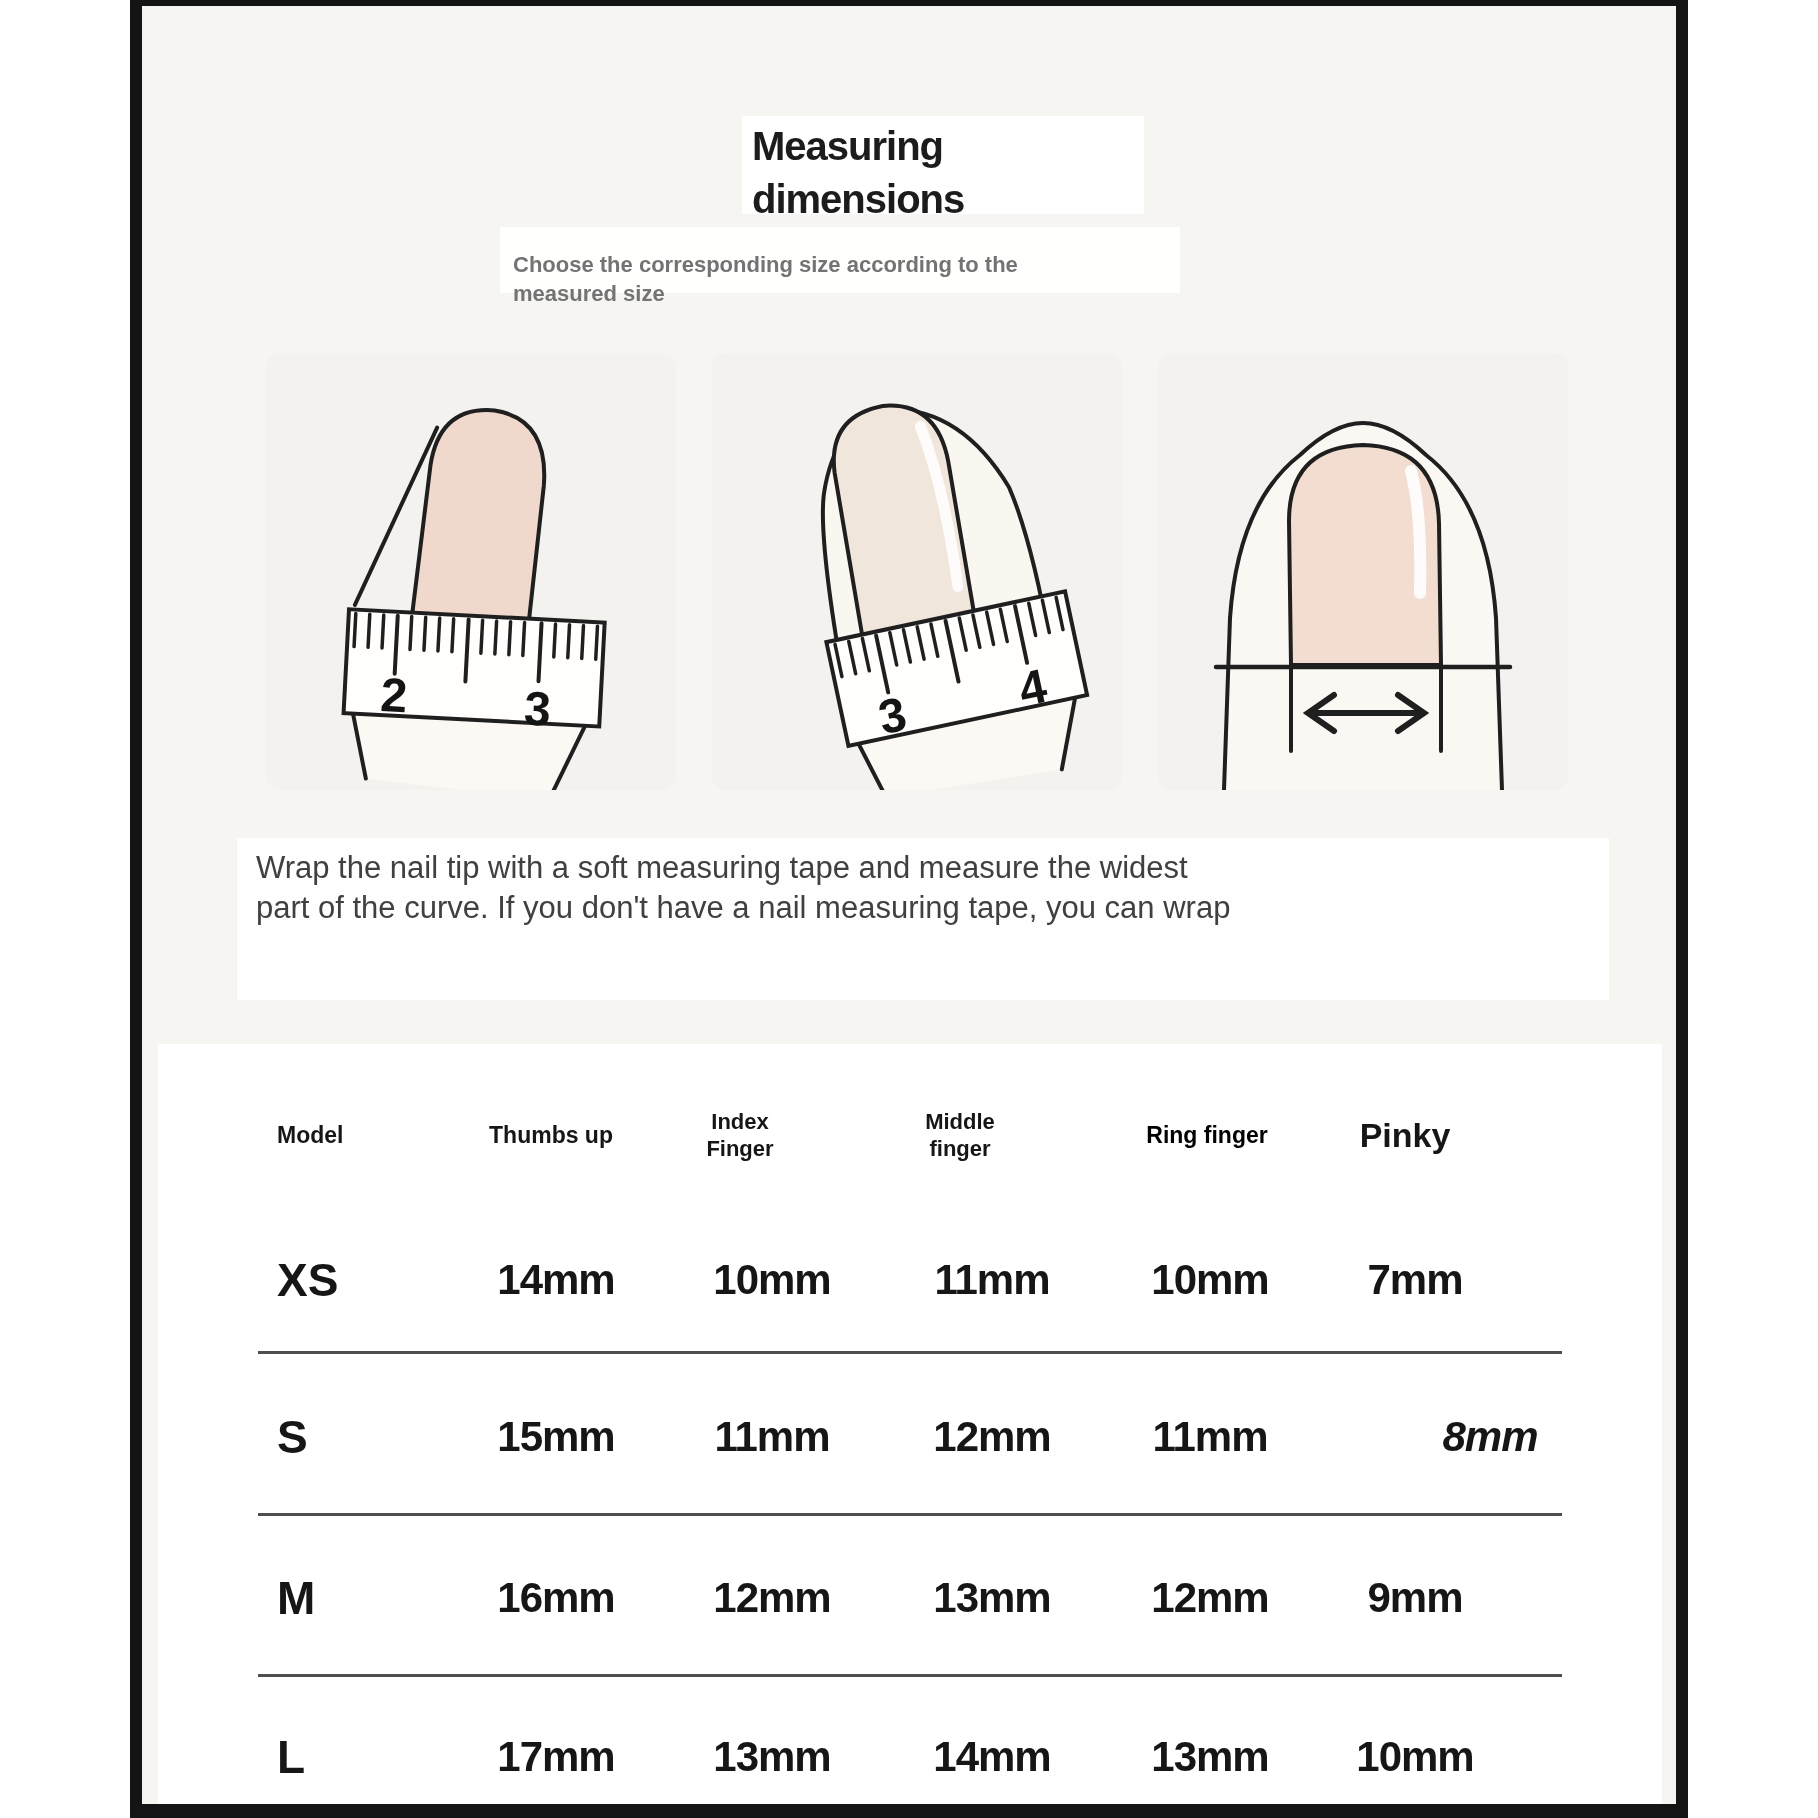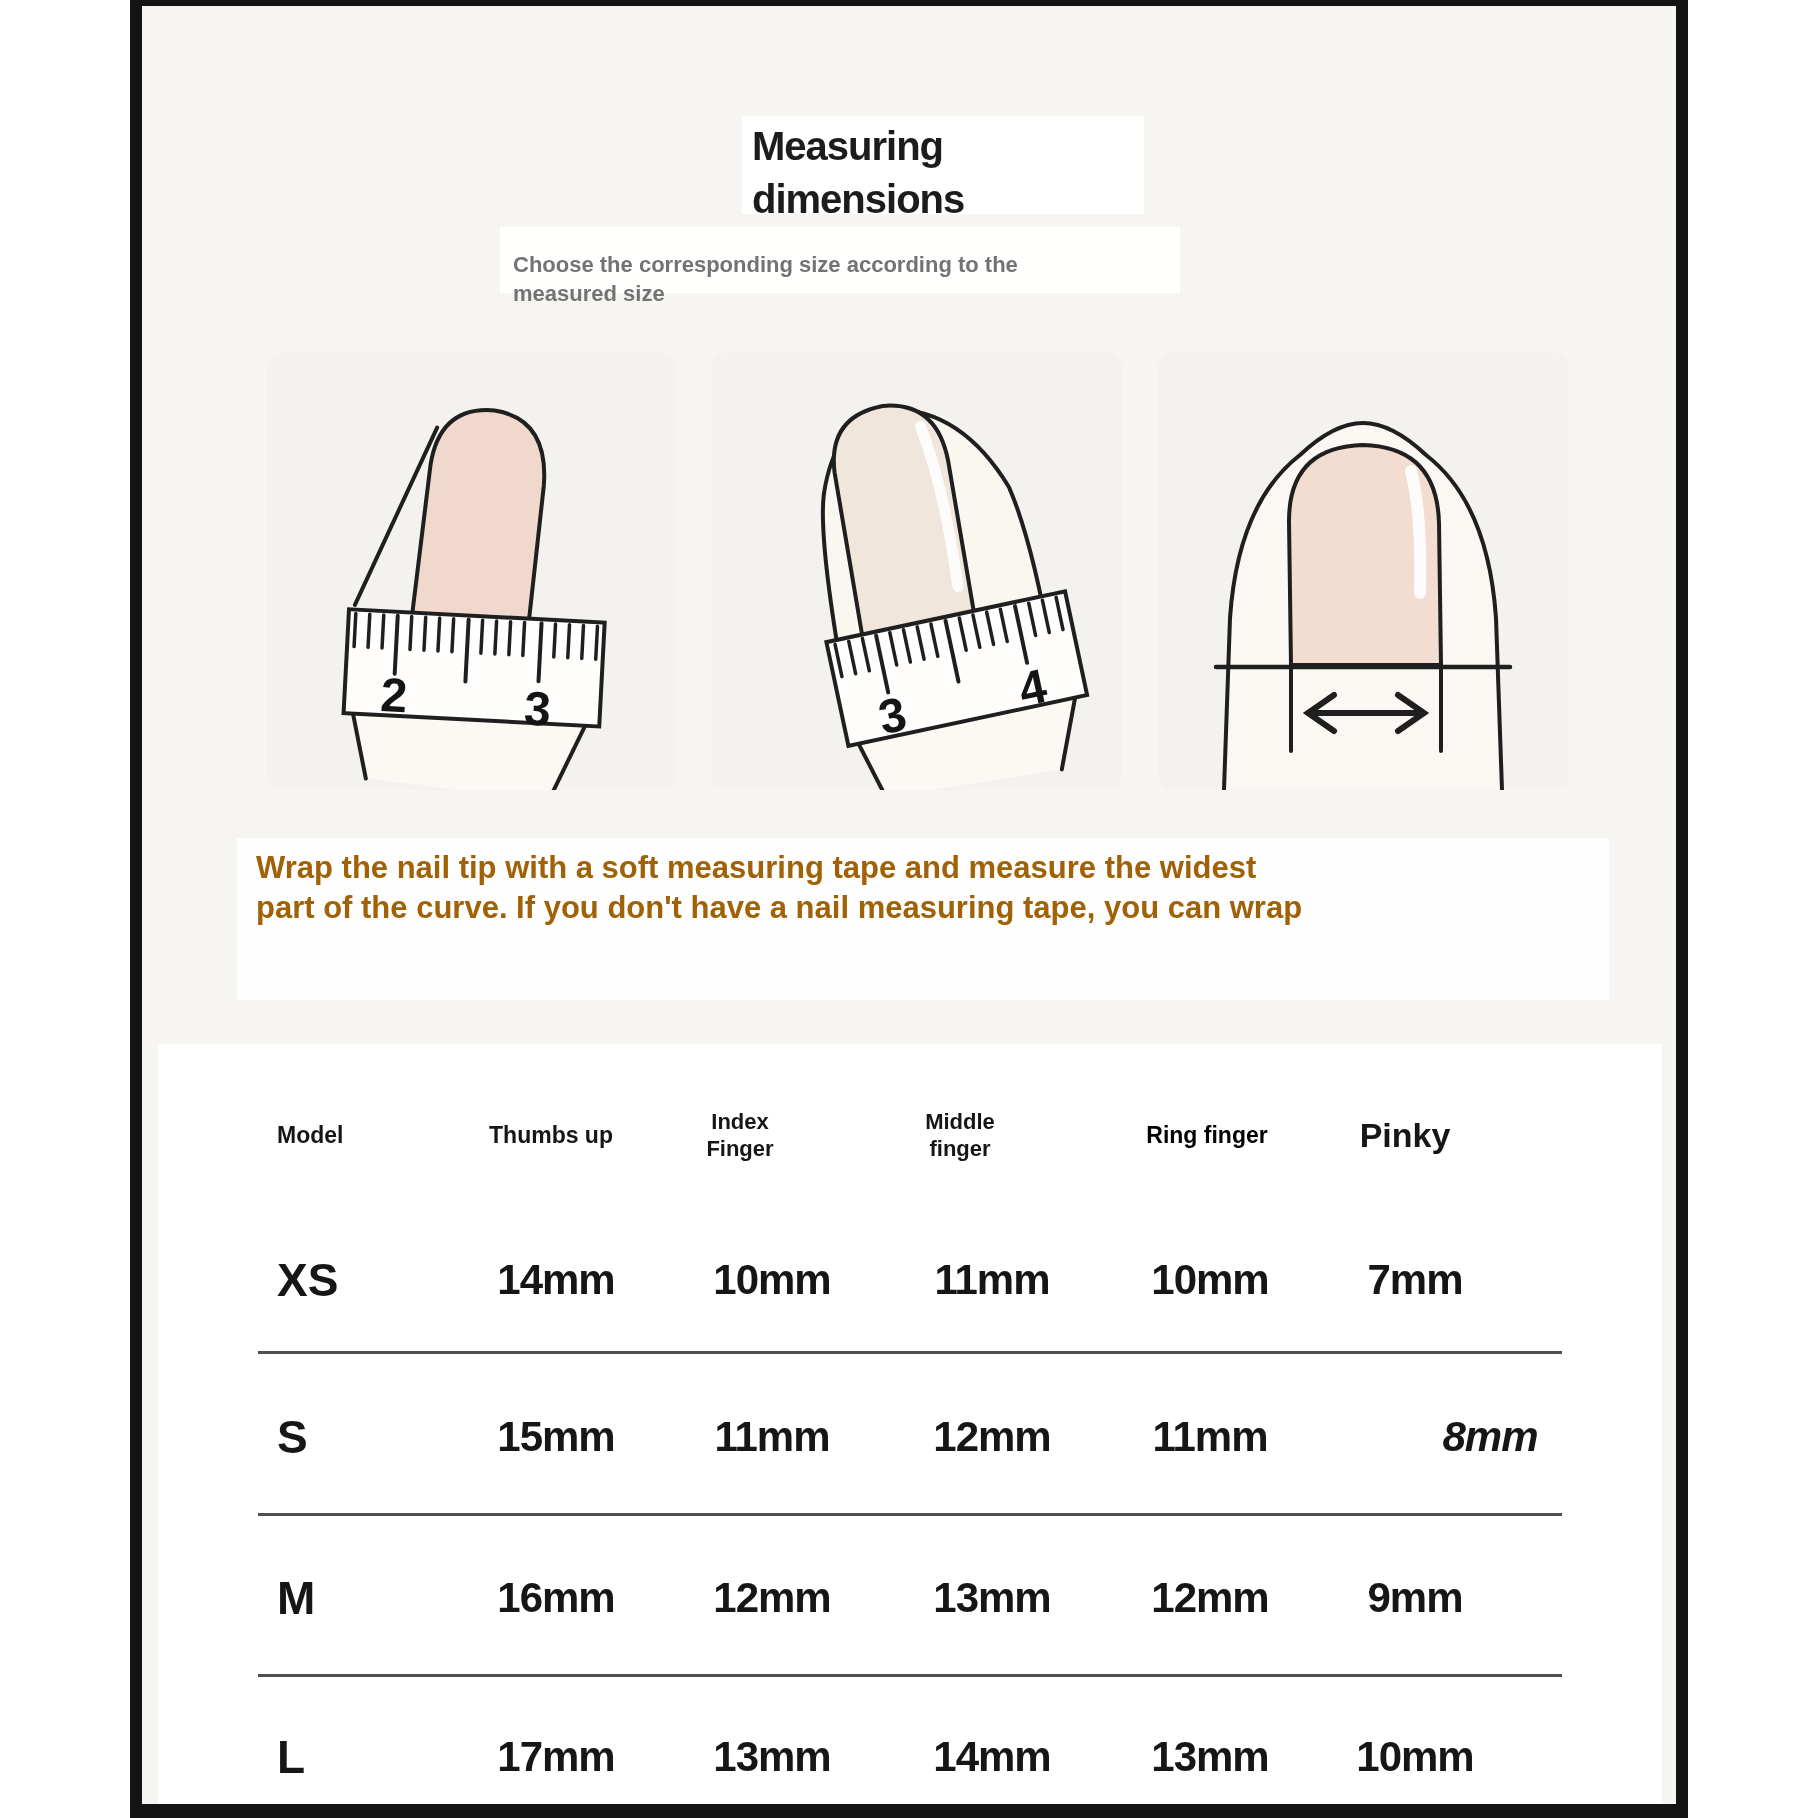--- a/index.html
+++ b/index.html
@@ -10,21 +10,21 @@
          background:#f6f5f2;}
   
   .wbox{position:absolute;background:#ffffff;}
   .title-block{position:absolute;left:610px;top:114px;color:#1c1c1c;font-weight:700;
                font-size:40px;line-height:53px;letter-spacing:-1px;white-space:nowrap;}
   .subtitle-block{position:absolute;left:371px;top:227px;color:#737373;font-weight:700;
                   font-size:22px;line-height:29px;white-space:nowrap;margin-top:17px;}
   .panel{position:absolute;top:347px;width:410px;height:437px;background:#f3f2ef;
          border-radius:14px;overflow:hidden;}
   .panel svg{display:block;}
-  .instructions{position:absolute;left:114px;top:842px;color:#a16207;font-weight:700;
+  .instructions{position:absolute;left:114px;top:842px;color:#404040;font-weight:400;
                 font-size:31px;line-height:40px;white-space:nowrap;}
   .theader,.trow{position:absolute;left:0;width:100%;height:0;}
   .cell{position:absolute;transform:translate(-50%,-50%);white-space:nowrap;font-weight:700;
         color:#161616;}
   .cell.left{transform:translate(0,-50%);}
   .hdr{font-size:23px;}
   .hdr.wrap{white-space:normal;width:124px;font-size:22px;line-height:27px;text-align:center;}
   .hdr.ring{color:#000000;}
   .hdr.pinky{font-size:34px;}
   .val{font-size:42px;letter-spacing:-1px;}

